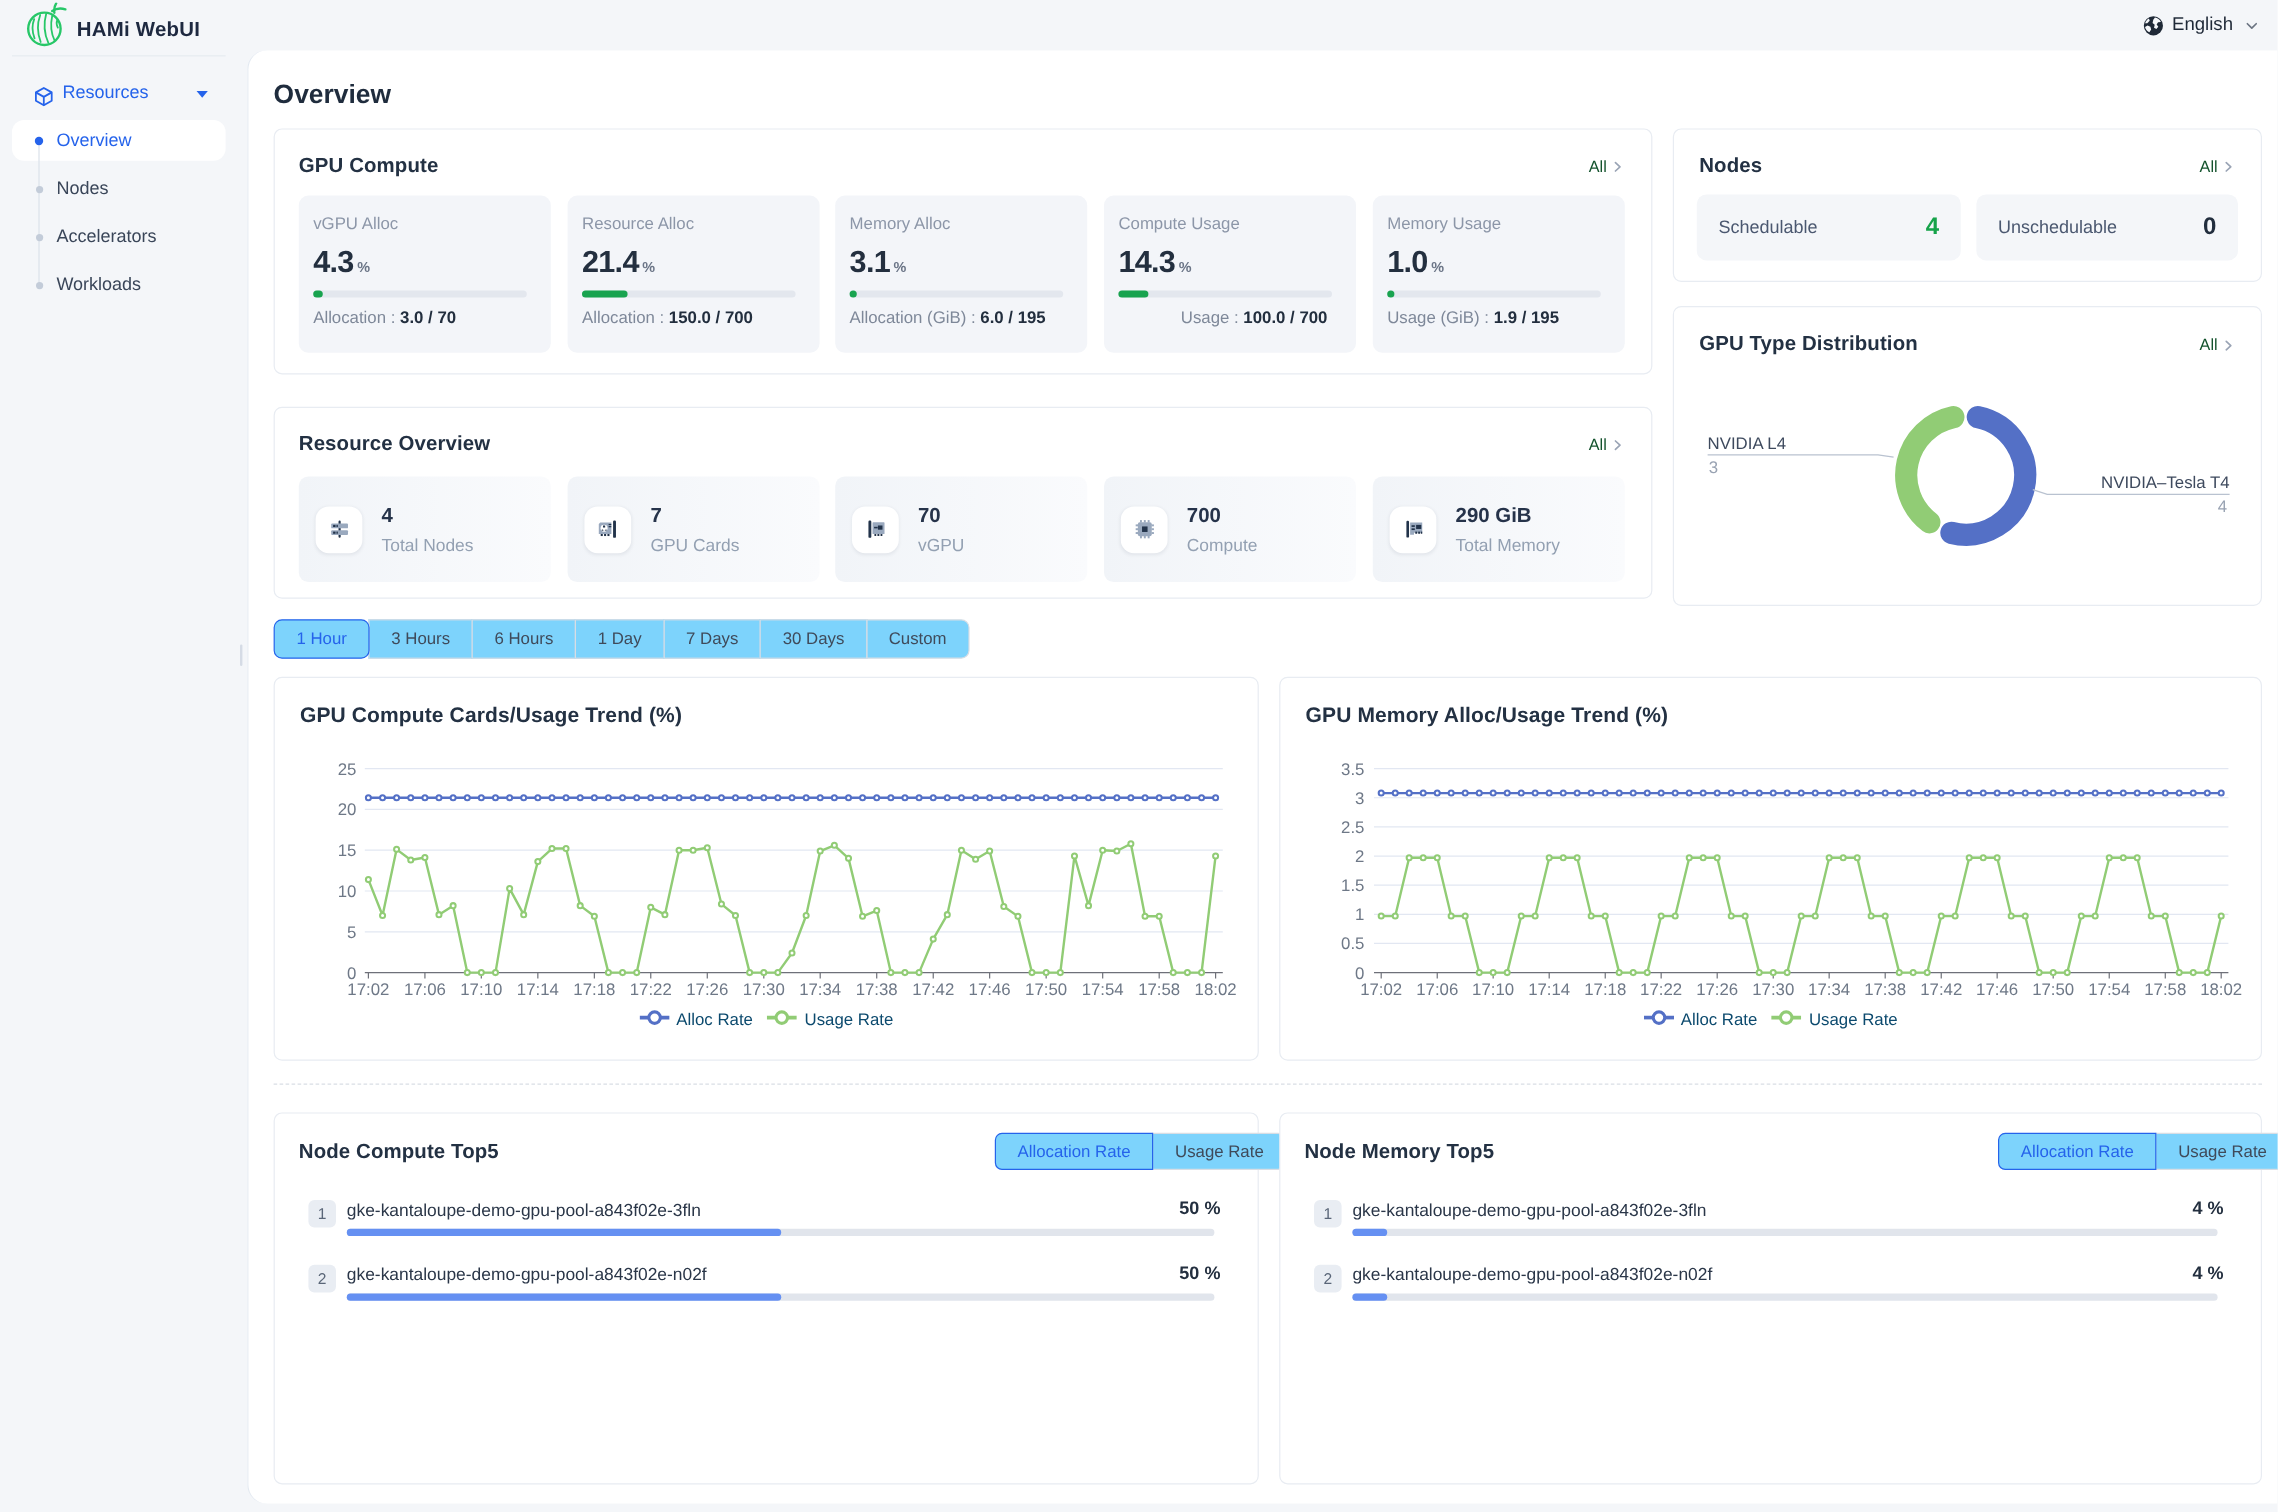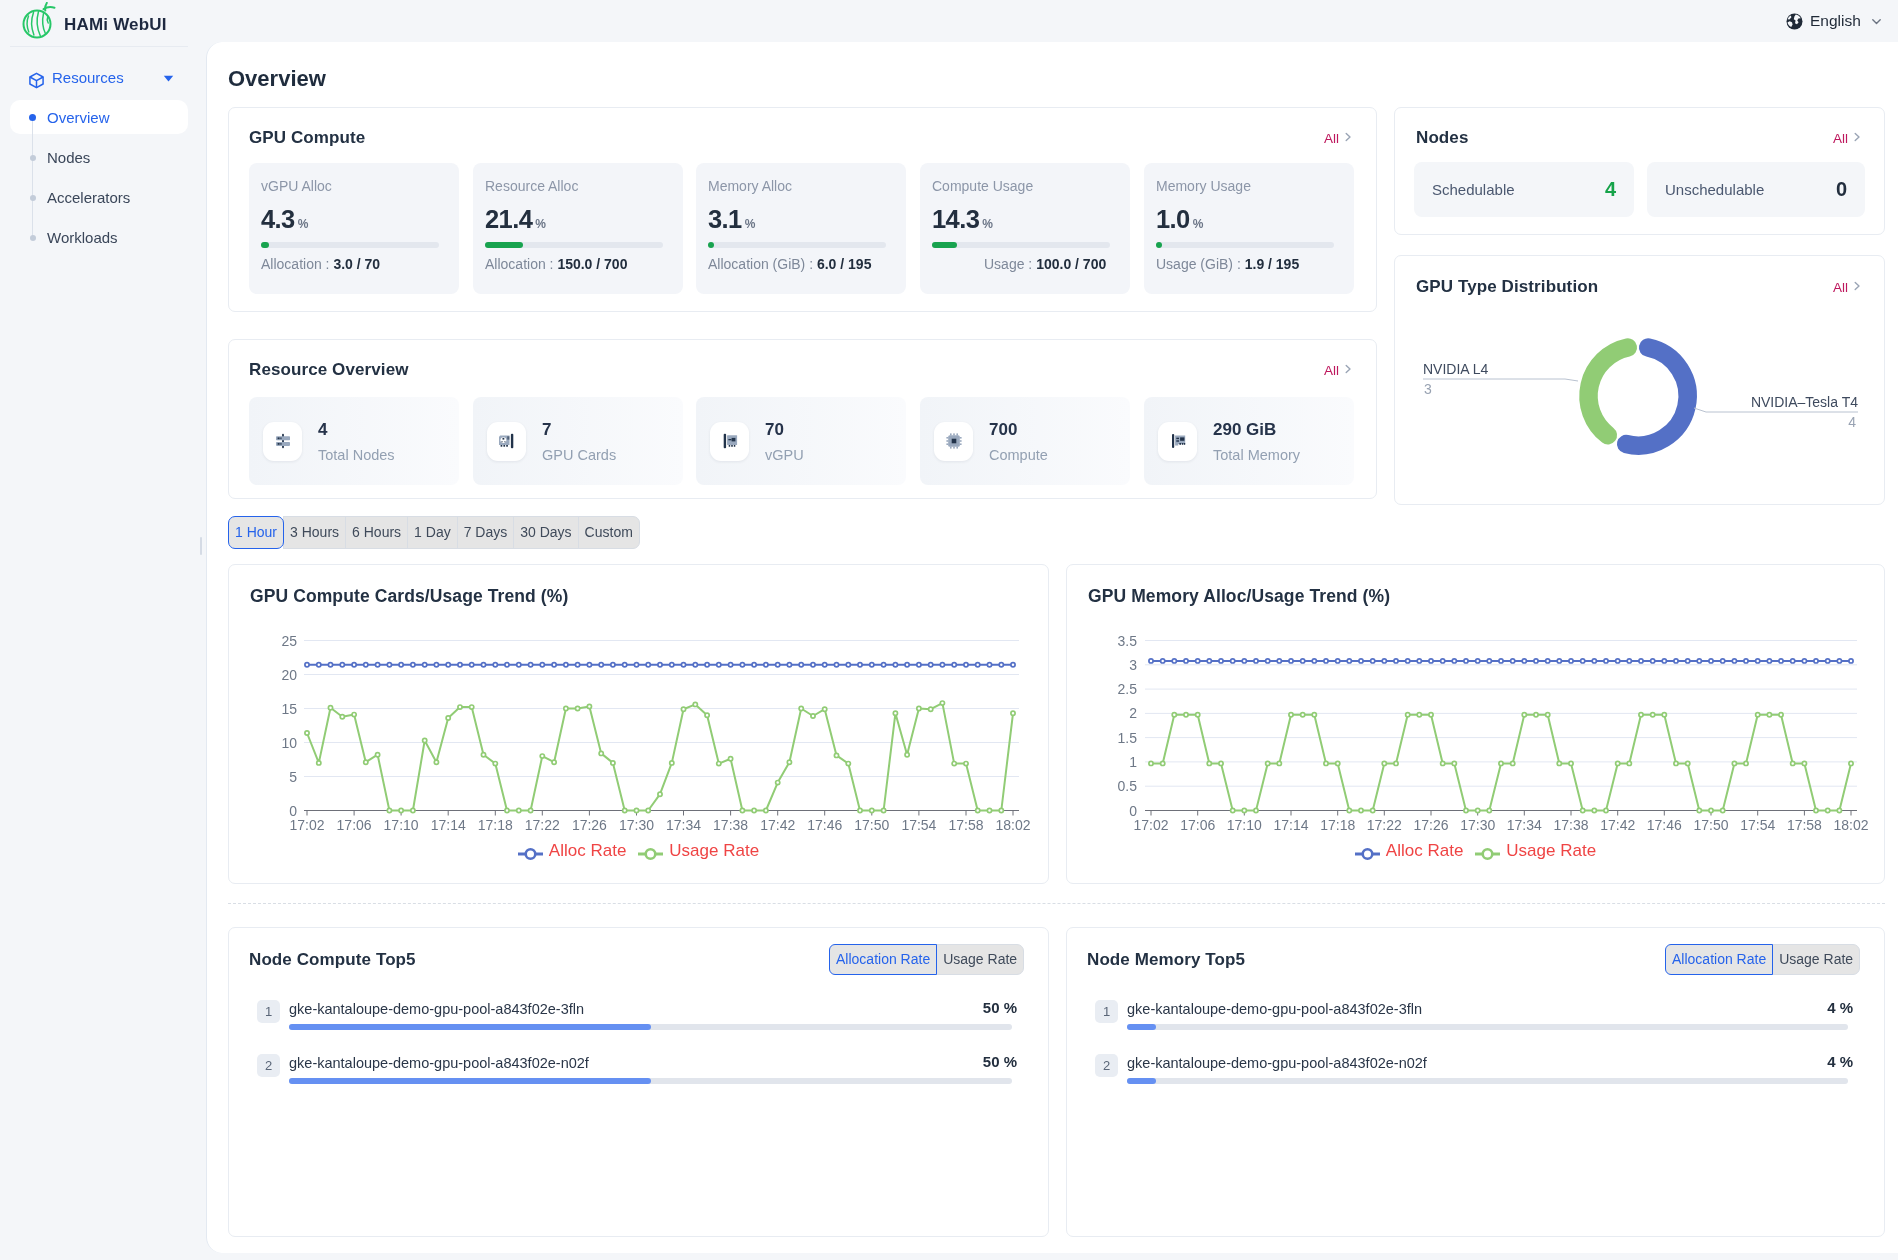--- a/index.html
+++ b/index.html
@@ -1,44 +1,44 @@
 <!DOCTYPE html>
 <html><head><meta charset="utf-8"><title>HAMi WebUI</title><style>
 *{margin:0;padding:0;box-sizing:border-box}
 svg{display:block}
 html,body{width:1898px;height:1260px;overflow:hidden}
 body{font-family:"Liberation Sans",sans-serif;background:#f4f6f9;position:relative;color:#1e293b}
 .abs{position:absolute}
 .panel{position:absolute;left:206px;top:42px;right:0;bottom:7px;background:#fff;border-radius:16px 0 0 16px;border-left:1px solid #e3e9f1}
 .card{position:absolute;background:#fff;border:1px solid #e8ecf2;border-radius:7px}
 .ctitle{font-size:17px;font-weight:700;color:#233143;letter-spacing:.1px}
-.all{position:absolute;font-size:13.5px;color:#be185d;display:flex;align-items:flex-start;gap:3px}
+.all{position:absolute;font-size:13.5px;color:#14532d;display:flex;align-items:center;gap:3px}
 .tile{position:absolute;background:#f3f5f9;border-radius:8px}
 .tlabel{font-size:14px;color:#8c96a8}
 .bigv{font-size:25.5px;font-weight:700;color:#232f3f;letter-spacing:-0.6px}
 .pct{font-size:12px;font-weight:700;color:#6b7587;margin-left:3px}
 .pbar{position:absolute;height:6px;border-radius:3px;background:#e3e7ee}
 .pfill{position:absolute;top:0;left:0;height:6px;border-radius:3px;background:#18a34f}
 .alloc{font-size:14px;color:#7e8899}
 .alloc b{color:#222e3e;font-weight:700}
 .ntile{position:absolute;background:#f4f6f9;border-radius:8px;display:flex;align-items:center;justify-content:space-between;padding:0 18px}
 .ntile .nl{font-size:15px;color:#4b5870}
 .ntile .nv{font-size:20px;font-weight:700}
 .rotile{position:absolute;border-radius:8px;background:linear-gradient(90deg,#f1f4f8 0%,#fafbfd 100%);display:flex;align-items:center}
 .icsq{width:39px;height:39px;background:#fff;border-radius:11px;box-shadow:0 1px 3px rgba(30,41,59,.08);display:flex;align-items:center;justify-content:center;margin-left:14px}
 .rov{font-size:17px;font-weight:700;color:#26334a}
 .rol{font-size:14.5px;color:#93a0b2;margin-top:7px}
 .btngroup{position:absolute;display:flex}
-.tbtn{height:31px;line-height:29px;padding:0 6px;font-size:14px;color:#3f4a5a;background:#e5e5e5;border:1px solid #d8dde4;margin-left:-1px;white-space:nowrap}
+.tbtn{height:31px;line-height:29px;padding:0 18px;font-size:14px;color:#3f4a5a;background:#7dd3fc;border:1px solid #d8dde4;margin-left:-1px;white-space:nowrap}
 .tbtn:first-child{margin-left:0;border-radius:7px 0 0 7px}
 .tbtn:last-child{border-radius:0 7px 7px 0}
 .tbtn.active{color:#2563eb;border-color:#2563eb;position:relative;z-index:2;border-radius:7px}
 .tg .tbtn{height:33px;line-height:31px}
 .legend{position:absolute;left:0;right:0;top:276px;display:flex;justify-content:center;gap:12px}
-.litem{display:flex;align-items:flex-end;gap:6px;font-size:17px;color:#ef4444}
+.litem{display:flex;align-items:flex-start;gap:6px;font-size:14px;color:#0c4a6e}
 .rank{position:absolute;width:23px;height:23px;background:#e9edf3;border-radius:5px;color:#5a6678;font-size:13px;display:flex;align-items:center;justify-content:center}
 .nname{position:absolute;font-size:14.5px;color:#2a3648}
 .npct{position:absolute;font-size:15px;font-weight:600;color:#232f3f;text-align:right}
 .nbar{position:absolute;height:6px;border-radius:3px;background:#e1e5ec}
 .nfill{position:absolute;top:0;left:0;height:6px;border-radius:3px;background:#6590f2}
 .menuitem{position:absolute;font-size:15px;color:#3a4659}
 </style></head><body>
 <div class="abs" style="left:16px;top:2px">
     <svg width="50" height="46" viewBox="0 0 50 46">
       <g fill="none" stroke="#27c768" stroke-linecap="round">

